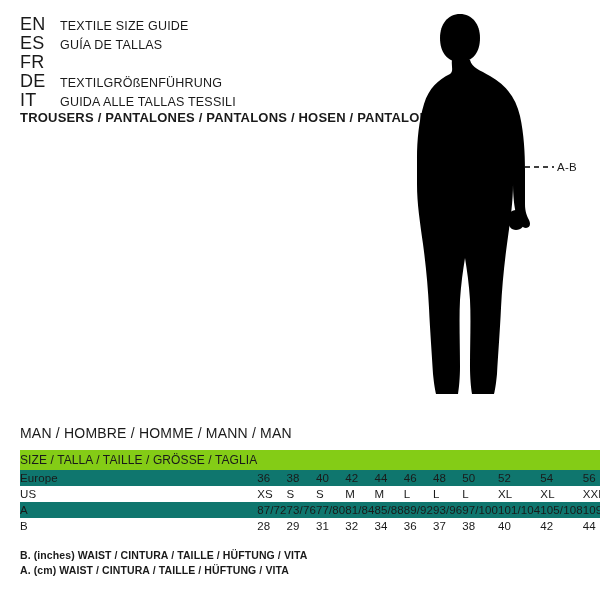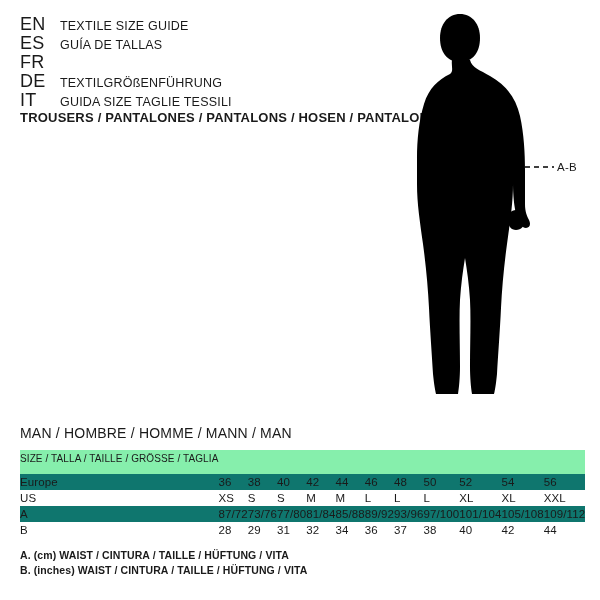--- a/index.html
+++ b/index.html
@@ -85,24 +85,24 @@
     width: 560px;
     border-collapse: collapse;
     font-size: 11.5px;
   }
   table.size-table td {
     padding: 2px 0 2px 0;
     white-space: nowrap;
     letter-spacing: 0.1px;
   }
   table.size-table tr.head td {
-    background: #86efac;
-    font-size: 10px;
+    background: #84cc16;
+    font-size: 12px;
     padding-top: 3px;
-    padding-bottom: 10px;
+    padding-bottom: 3px;
   }
   table.size-table tr.zebra td {
     background: #0f766e;
   }
   td.label-col {
     width: 92px;
     padding-left: 2px;
   }
   td.val {
     width: 52px;
@@ -133,21 +133,21 @@
   </div>
   <div class="lang-row">
     <span class="lang-code">FR</span>
   </div>
   <div class="lang-row">
     <span class="lang-code">DE</span>
     <span class="lang-text">TEXTILGRÖßENFÜHRUNG</span>
   </div>
   <div class="lang-row">
     <span class="lang-code">IT</span>
-    <span class="lang-text">GUIDA SIZE TAGLIE TESSILI</span>
+    <span class="lang-text">GUIDA ALLE TALLAS TESSILI</span>
   </div>
 </div>
 
 <div class="category-title">TROUSERS / PANTALONES / PANTALONS / HOSEN / PANTALONI</div>
 
 <div class="figure-wrap">
   <svg class="figure-svg" width="200" height="400" viewBox="0 0 200 400">
 
     <path fill="#000000" d="M66,6 C78,6 86,16 86,30 C86,44 79,54 66,54 C53,54 46,44 46,30 C46,16 54,6 66,6 Z"></path>
 
@@ -262,15 +262,15 @@
     <td class="val">37</td>
     <td class="val">38</td>
     <td class="val">40</td>
     <td class="val">42</td>
     <td class="val">44</td>
   </tr>
 </tbody>
   </table>
 
 <div class="footnotes">
+  <div>B. (inches) WAIST / CINTURA / TAILLE / HÜFTUNG / VITA</div>
   <div>A. (cm) WAIST / CINTURA / TAILLE / HÜFTUNG / VITA</div>
-  <div>B. (inches) WAIST / CINTURA / TAILLE / HÜFTUNG / VITA</div>
 </div>
 
 </body></html>

